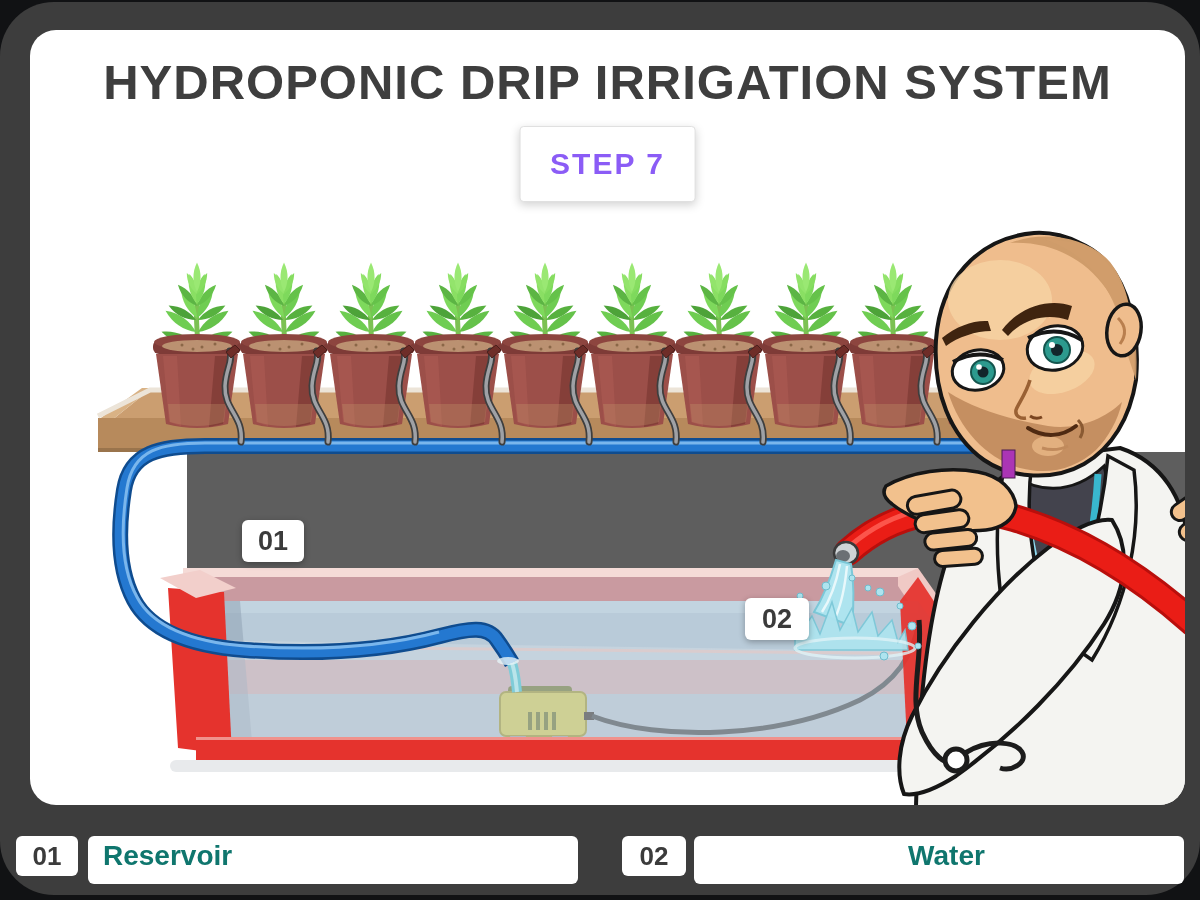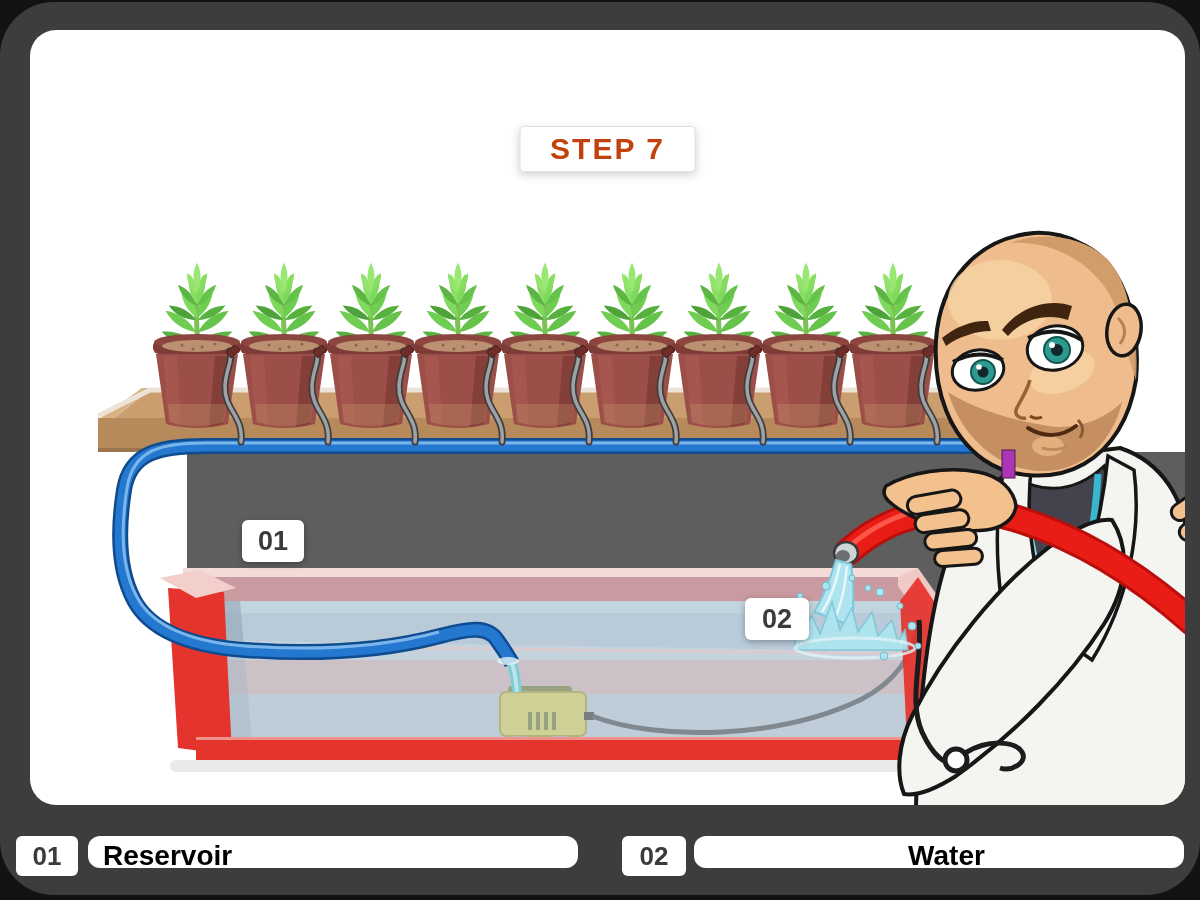--- a/index.html
+++ b/index.html
@@ -5,33 +5,33 @@
   html,body{margin:0;padding:0;}
   body{width:1200px;height:900px;position:relative;background:#111214;overflow:hidden;
        font-family:"Liberation Sans","DejaVu Sans",sans-serif;}
   .card{position:absolute;left:0;right:0;top:2px;bottom:5px;background:#3d3d3d;border-radius:54px;}
   .panel{position:absolute;left:30px;top:30px;width:1155px;height:775px;background:#ffffff;
          border-radius:26px;overflow:hidden;}
   .title{position:absolute;top:24px;left:0;width:100%;text-align:center;
          font-size:49px;font-weight:800;letter-spacing:1px;color:#3e3e3e;}
   .badge{position:absolute;top:96px;left:50%;transform:translateX(-50%);
          background:#fff;border:1px solid #e0e0e0;border-radius:4px;
-         box-shadow:0 3px 10px rgba(0,0,0,.18);padding:5px 30px;
-         font-size:30px;font-weight:800;letter-spacing:2px;color:#c2410c;}
+         box-shadow:0 3px 10px rgba(0,0,0,.18);padding:20px 30px;
+         font-size:30px;font-weight:800;letter-spacing:2px;color:#8b5cf6;}
   .scene{position:absolute;left:0;top:0;width:1155px;height:775px;}
   .chip{position:absolute;background:#fff;border-radius:6px;box-shadow:0 2px 6px rgba(0,0,0,.3);
         display:flex;align-items:center;justify-content:center;
         font-size:27px;font-weight:800;color:#3b3b3b;}
   .chip1{left:212px;top:490px;width:62px;height:42px;}
   .chip2{left:715px;top:568px;width:64px;height:42px;}
   .legend-num{position:absolute;top:836px;height:40px;background:#fff;border-radius:6px;
         display:flex;align-items:center;justify-content:center;
         font-size:26px;font-weight:800;color:#3b3b3b;}
-  .legend-label{position:absolute;top:836px;height:32px;background:#fff;border-radius:12px;
-        font-size:28px;font-weight:700;color:#000000;line-height:40px;padding-left:15px;
+  .legend-label{position:absolute;top:836px;height:48px;background:#fff;border-radius:6px;
+        font-size:28px;font-weight:700;color:#0f766e;line-height:40px;padding-left:15px;
         box-sizing:border-box;}
   .ln1{left:16px;width:62px;}  .ll1{left:88px;width:490px;}
   .ln2{left:622px;width:64px;} .ll2{left:694px;width:490px;text-align:center;}
 </style>
 </head>
 <body>
 
 <div class="card"></div>
 
 <div class="panel">
@@ -247,20 +247,21 @@
       <circle cx="880" cy="592" r="4" fill="#aee4ef" stroke="#6fbccd" stroke-width="1"></circle>
       <circle cx="900" cy="606" r="3" fill="#aee4ef" stroke="#6fbccd" stroke-width="1"></circle>
       <circle cx="912" cy="626" r="4" fill="#aee4ef" stroke="#6fbccd" stroke-width="1"></circle>
       <circle cx="790" cy="616" r="3" fill="#aee4ef" stroke="#6fbccd" stroke-width="1"></circle>
       <circle cx="868" cy="588" r="3" fill="#aee4ef" stroke="#6fbccd" stroke-width="1"></circle>
       <circle cx="918" cy="646" r="3" fill="#aee4ef" stroke="#6fbccd" stroke-width="1"></circle>
       <circle cx="884" cy="656" r="4" fill="#aee4ef" stroke="#6fbccd" stroke-width="1"></circle>
     </g>
   </svg>
 
+  <div class="title">HYDROPONIC DRIP IRRIGATION SYSTEM</div>
   <div class="badge">STEP 7</div>
   <div class="chip chip1">01</div>
   <div class="chip chip2">02</div>
 </div>
 
 <div class="legend-num ln1">01</div>
 <div class="legend-label ll1">Reservoir</div>
 <div class="legend-num ln2">02</div>
 <div class="legend-label ll2">Water</div>
 

